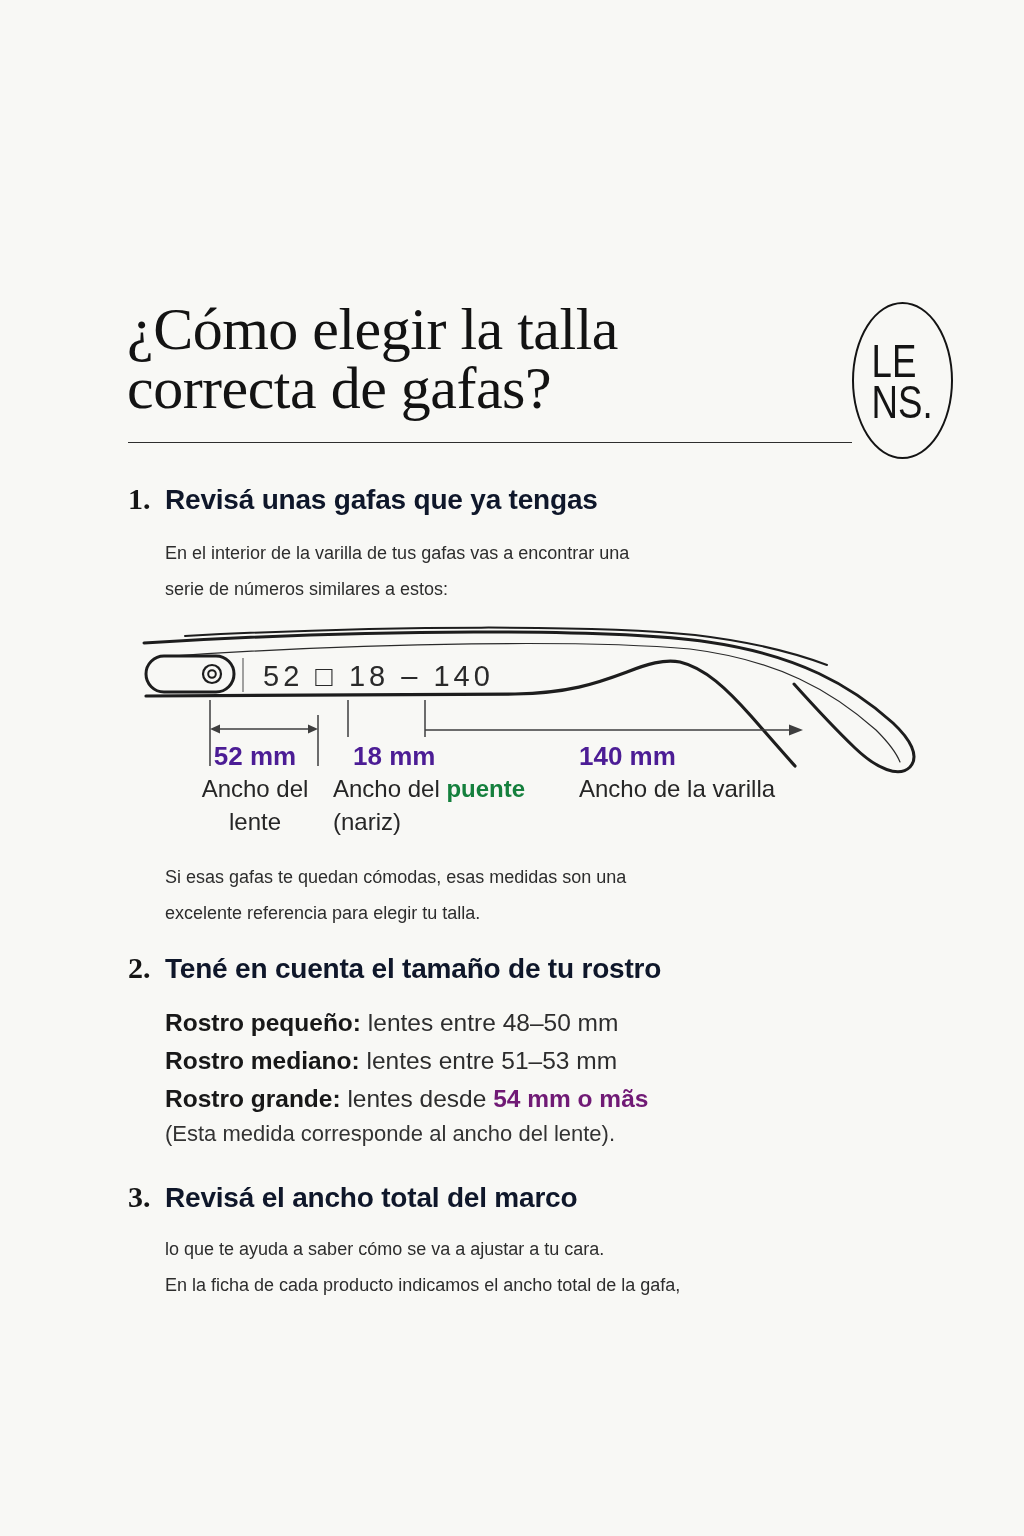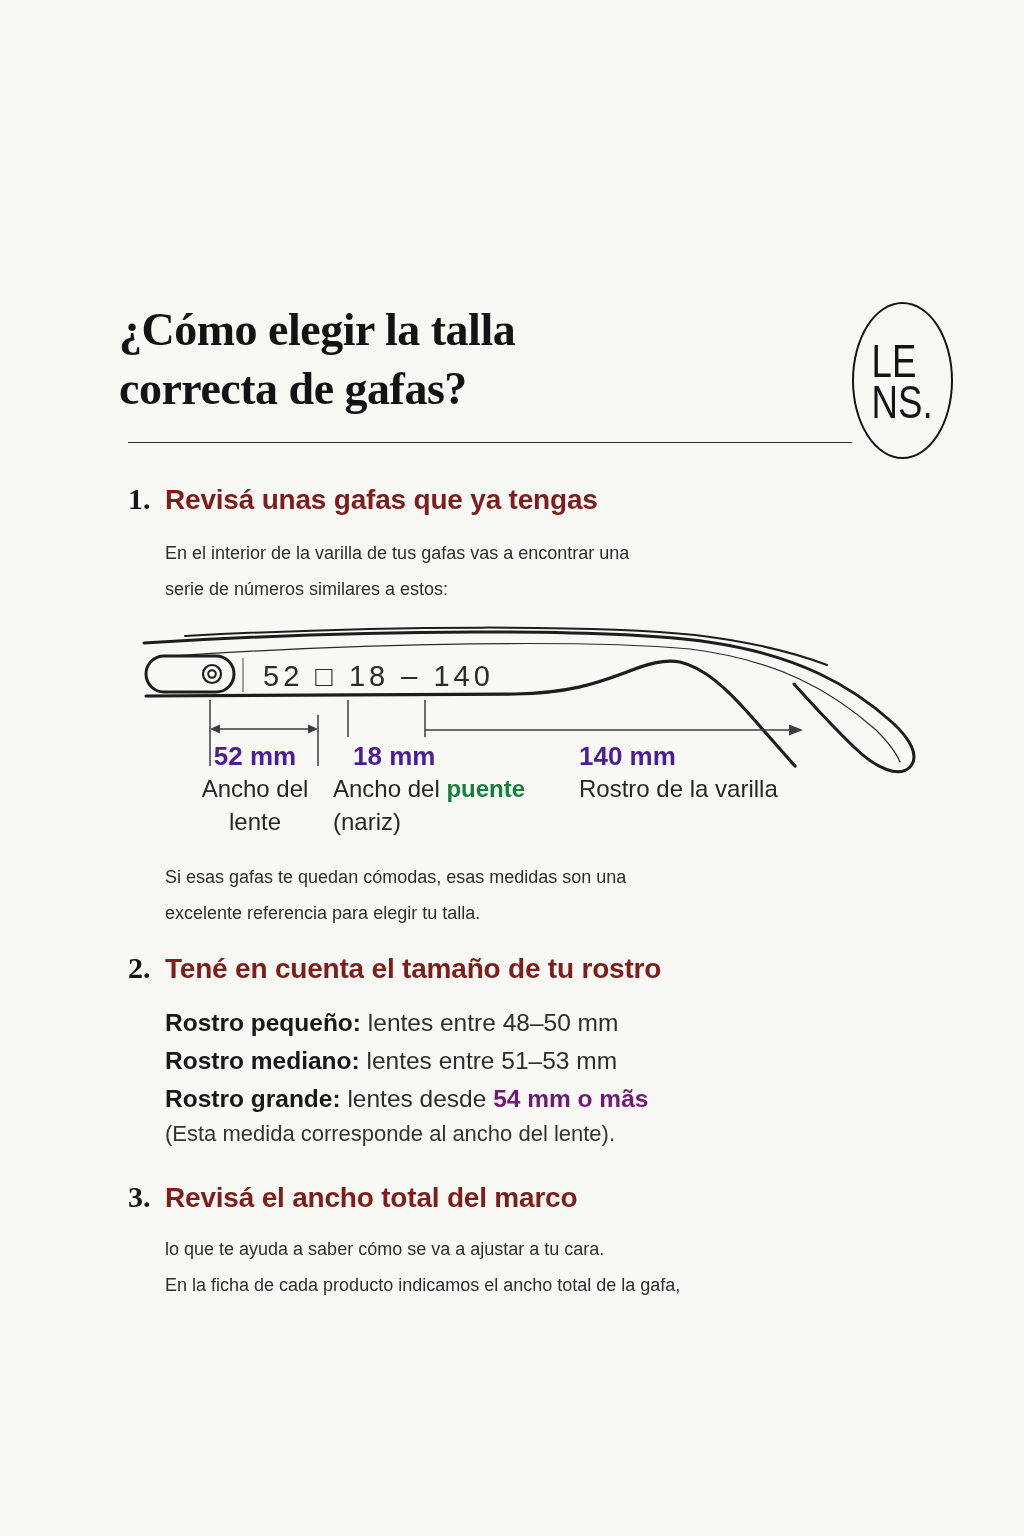--- a/index.html
+++ b/index.html
@@ -3,23 +3,23 @@
 <meta charset="utf-8">
 <style>
   html,body { margin:0; padding:0; }
   .page {
     position:relative; width:1024px; height:1536px;
     background:#f8f8f5; overflow:hidden;
     font-family:"Liberation Sans", sans-serif; color:#1c1c1c;
   }
   
   .title {
-    position:absolute; left:119px; top:300px;
-    font-family:"Liberation Serif", serif; font-weight:700;
-    font-size:46px; line-height:59px; letter-spacing:-0.5px; color:#131313;
+    position:absolute; left:127px; top:300px;
+    font-family:"Liberation Serif", serif; font-weight:400;
+    font-size:60px; line-height:59px; letter-spacing:-0.5px; color:#131313;
   }
   .logo {
     position:absolute; left:852px; top:302px; width:101px; height:157px;
     border:2.5px solid #141414; border-radius:50%;
     display:flex; align-items:center; justify-content:center;
     background:transparent; box-sizing:border-box;
   }
   .logo-text {
     font-size:47px; line-height:41px; font-weight:400; color:#141414;
     letter-spacing:0px; transform:scaleX(0.78); transform-origin:center;
@@ -28,21 +28,21 @@
   .rule {
     position:absolute; left:128px; top:442px; width:724px; height:0;
     border-top:1.6px solid #2e2e2e;
   }
   
   .sec-head { position:absolute; display:flex; gap:13px; align-items:baseline; }
   .sec-num {
     font-family:"Liberation Serif", serif; font-weight:700;
     font-size:30px; color:#151515; min-width:24px;
   }
-  .sec-title { font-weight:700; font-size:28px; letter-spacing:-0.2px; color:#7f1d1d; }
+  .sec-title { font-weight:700; font-size:28px; letter-spacing:-0.2px; color:#0f172a; }
   .body-text {
     position:absolute; left:165px; font-size:18px; line-height:36px; color:#2d2d2d;
   }
   
   .diagram { position:absolute; left:130px; top:616px; width:810px; height:250px; }
   .diagram svg { position:absolute; left:0; top:0; }
   .etch { font-family:"Liberation Sans", sans-serif; font-size:29px; fill:#2a2a2a; letter-spacing:4px; }
   .m-label { position:absolute; }
   .m-value { font-weight:700; font-size:26px; color:#4c1d95; line-height:32px; }
   .m-cap { font-size:24px; color:#262626; line-height:33px; }
@@ -123,21 +123,21 @@
     </div>
 
     <div class="m-label bridge-label">
       <div class="m-value">18 mm</div>
       <div class="m-cap"><span>Ancho del </span><b>puente</b></div>
       <div class="m-cap">(nariz)</div>
     </div>
 
     <div class="m-label temple-label">
       <div class="m-value">140 mm</div>
-      <div class="m-cap">Rostro de la varilla</div>
+      <div class="m-cap">Ancho de la varilla</div>
     </div>
   </div>
 
   <div class="body-text" style="top:859px;">
     <div>Si esas gafas te quedan cómodas, esas medidas son una</div>
     <div>excelente referencia para elegir tu talla.</div>
   </div>
 
   <div class="sec-head" style="left:128px; top:951px;">
     <span class="sec-num">2.</span>

